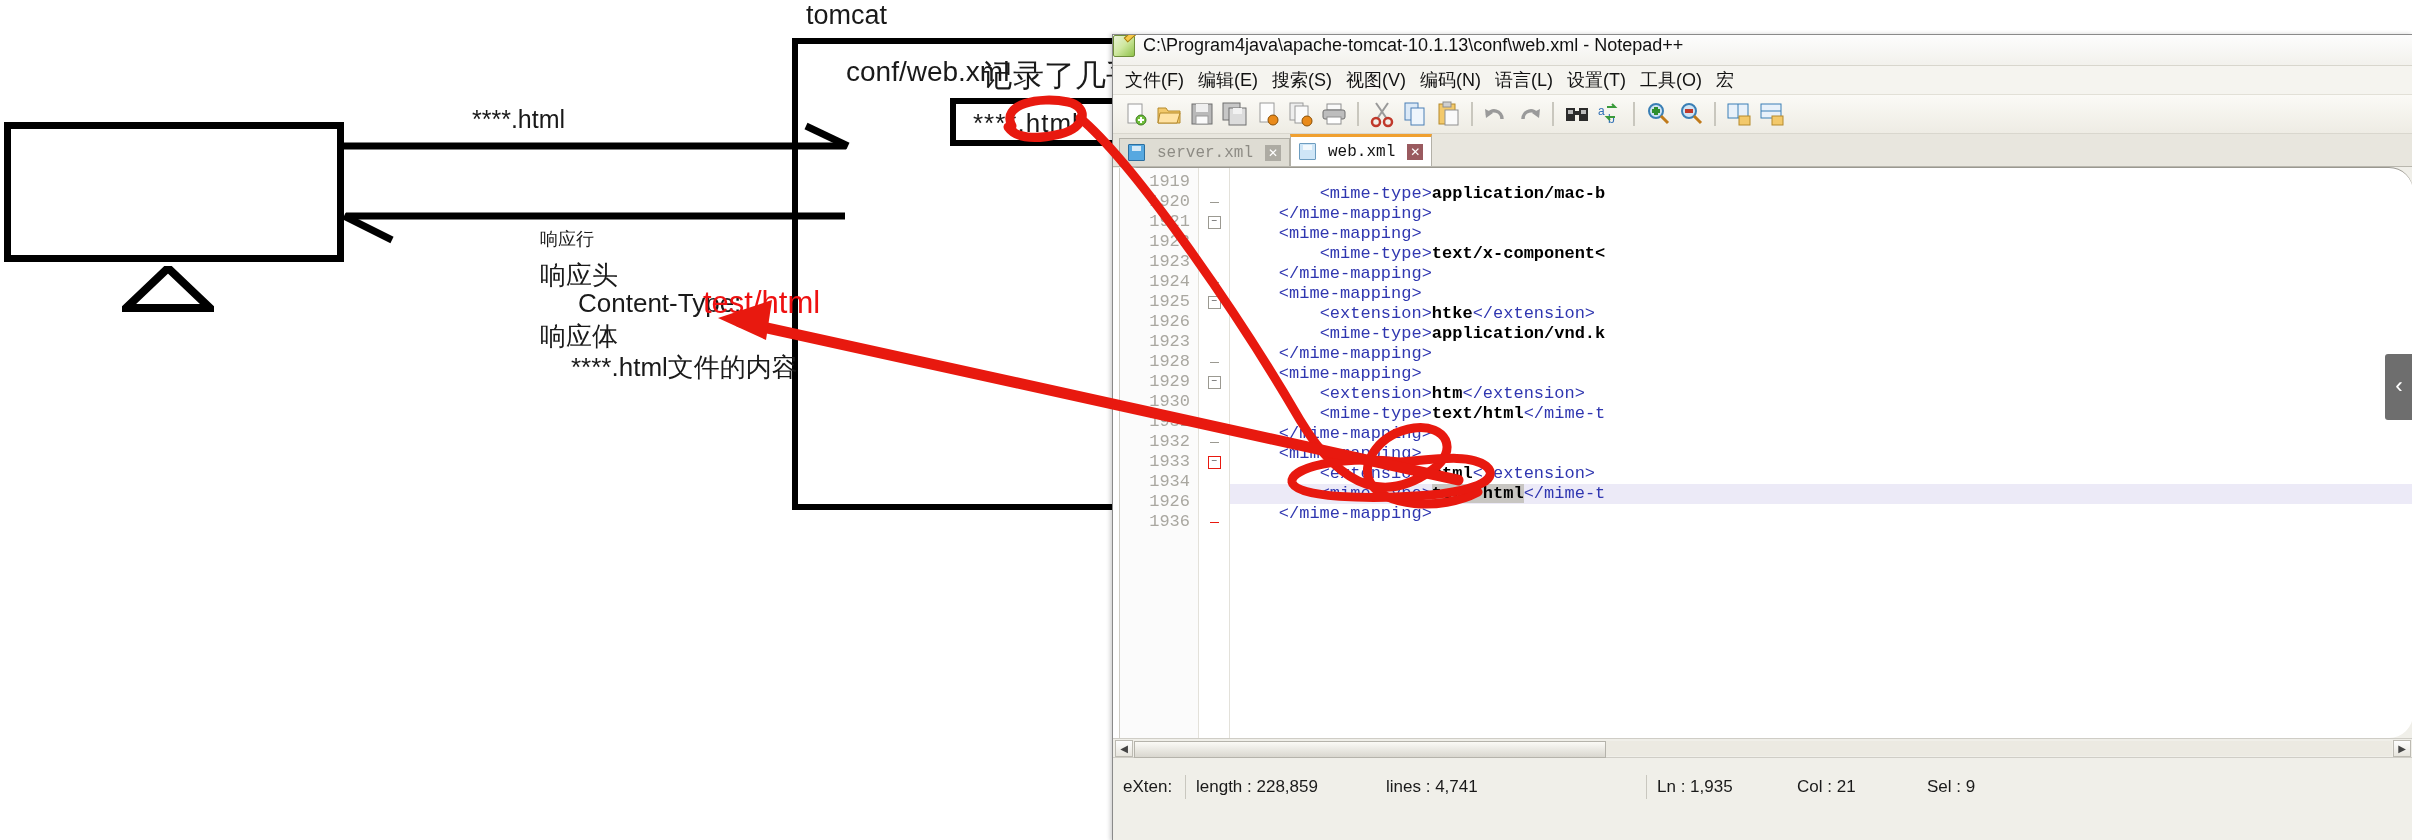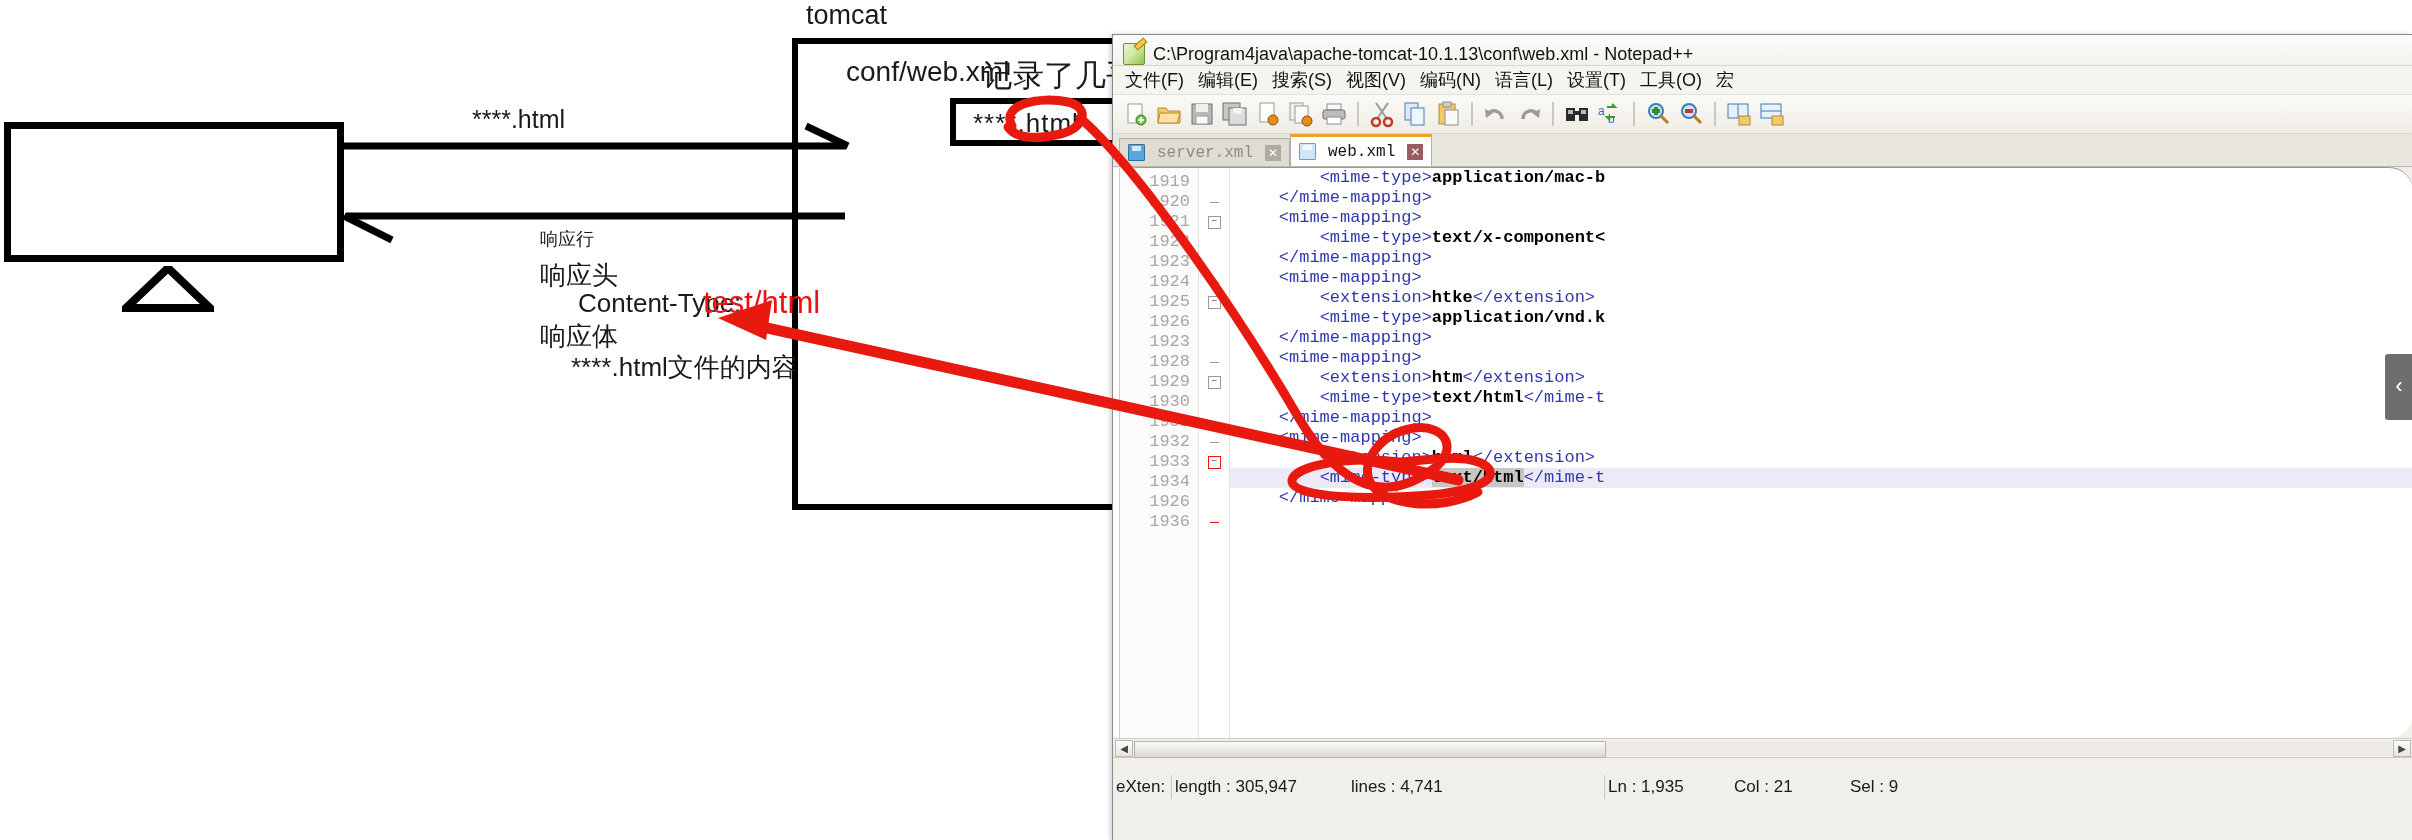--- a/index.html
+++ b/index.html
@@ -48,21 +48,21 @@
     position:absolute;left:1112px;top:34px;width:1300px;height:806px;
     background:#f0efe9;
     border-left:1px solid #8a8a8a;
     border-top:1px solid #8a8a8a;
     font-family:"Liberation Sans", sans-serif;
     overflow:hidden;
     box-shadow:-2px 0 4px rgba(0,0,0,.18);
   }
   #npp-titlebar{
     height:30px;background:linear-gradient(#fdfdfd,#f2f1ec);
-    display:flex;align-items:flex-end;padding-left:10px;
+    display:flex;align-items:flex-start;padding-left:0;
     border-bottom:1px solid #d8d6cd;
   }
   .npp-icon{
     width:20px;height:20px;margin-right:8px;flex:none;
     background:linear-gradient(135deg,#e9f3d8 0%,#cfe8a0 48%,#8fc24a 100%);
     border:1px solid #6f8f3b;border-radius:2px;position:relative;
   }
   .npp-icon:after{
     content:"";position:absolute;right:-3px;top:-3px;width:11px;height:4px;
     background:#f7c948;border:1px solid #9a7a10;transform:rotate(-42deg);
@@ -119,21 +119,21 @@
     padding-top:4px;text-align:right;
   }
   .lnum{height:20px;line-height:20px;font-size:17px;color:#a9a7a0;padding-right:8px;}
   #foldcol{width:30px;flex:none;background:#fff;border-right:1px solid #e3e1da;padding-top:4px;position:relative;}
   .fold{height:20px;display:flex;align-items:center;justify-content:center;}
   .fold-box{
     width:11px;height:11px;border:1px solid #9b9991;background:#fff;
     font-size:10px;line-height:9px;text-align:center;color:#555;
   }
   .fold-tick{width:9px;height:1px;background:#9b9991;margin-left:1px;}
-  #codearea{flex:1;position:relative;padding-top:0;overflow:hidden;}
+  #codearea{flex:1;position:relative;padding-top:16px;overflow:hidden;}
   .cline{height:20px;line-height:20px;font-size:17px;white-space:pre;padding-left:8px;}
   .cline.hl{background:#eceaf7;}
   .tg{color:#2f36b0;}
   .tx{color:#000;font-weight:bold;}
   .sel{background:#c8c6c2;}
 
   #collapse-tab{
     position:absolute;right:0;top:186px;width:28px;height:66px;
     background:#6e6e6e;color:#fff;display:flex;align-items:center;justify-content:center;
     font-size:22px;border-radius:3px 0 0 3px;
@@ -149,21 +149,21 @@
     font-size:10px;color:#444;flex:none;
   }
   .hs-track{flex:1;height:15px;background:#eceae2;margin:0 1px;position:relative;}
   .hs-thumb{position:absolute;left:0;top:0;width:470px;height:15px;background:linear-gradient(#fbfaf6,#d9d7cf);border:1px solid #b5b3ab;}
 
   #npp-statusbar{
     height:34px;background:#f0efe9;border-top:1px solid #cfcdc6;
     display:flex;align-items:center;font-size:17px;color:#1a1a1a;
   }
   .sb-cell{
-    height:24px;display:flex;align-items:center;padding:0 3px;
+    height:24px;display:flex;align-items:center;padding:0 10px;
     border-right:1px solid #c9c7bf;white-space:nowrap;overflow:hidden;margin-top:24px;
   }
 
   
   #ink{position:absolute;left:0;top:0;width:2412px;height:840px;pointer-events:none;}
 </style>
 </head>
 <body>
 
 <div class="layer">
@@ -453,21 +453,21 @@
   <div id="npp-hscroll">
     <div class="hs-arrow">◀</div>
     <div class="hs-track">
       <div class="hs-thumb"></div>
     </div>
     <div class="hs-arrow">▶</div>
   </div>
 
   <div id="npp-statusbar">
     <div class="sb-cell" style="width:52px;">eXten:</div>
-    <div class="sb-cell" style="width:170px;border-right:none;">length : 305,947</div>
+    <div class="sb-cell" style="width:170px;border-right:none;">length : 228,859</div>
     <div class="sb-cell" style="width:250px;">lines : 4,741</div>
     <div class="sb-cell" style="width:120px;border-right:none;">Ln : 1,935</div>
     <div class="sb-cell" style="width:110px;border-right:none;">Col : 21</div>
     <div class="sb-cell" style="border-right:none;">Sel : 9</div>
   </div>
 </div>
 
 <svg id="ink" viewBox="0 0 2412 840">
   <g stroke="#e8190f" fill="none" stroke-width="9" stroke-linecap="round" stroke-linejoin="round">
 

